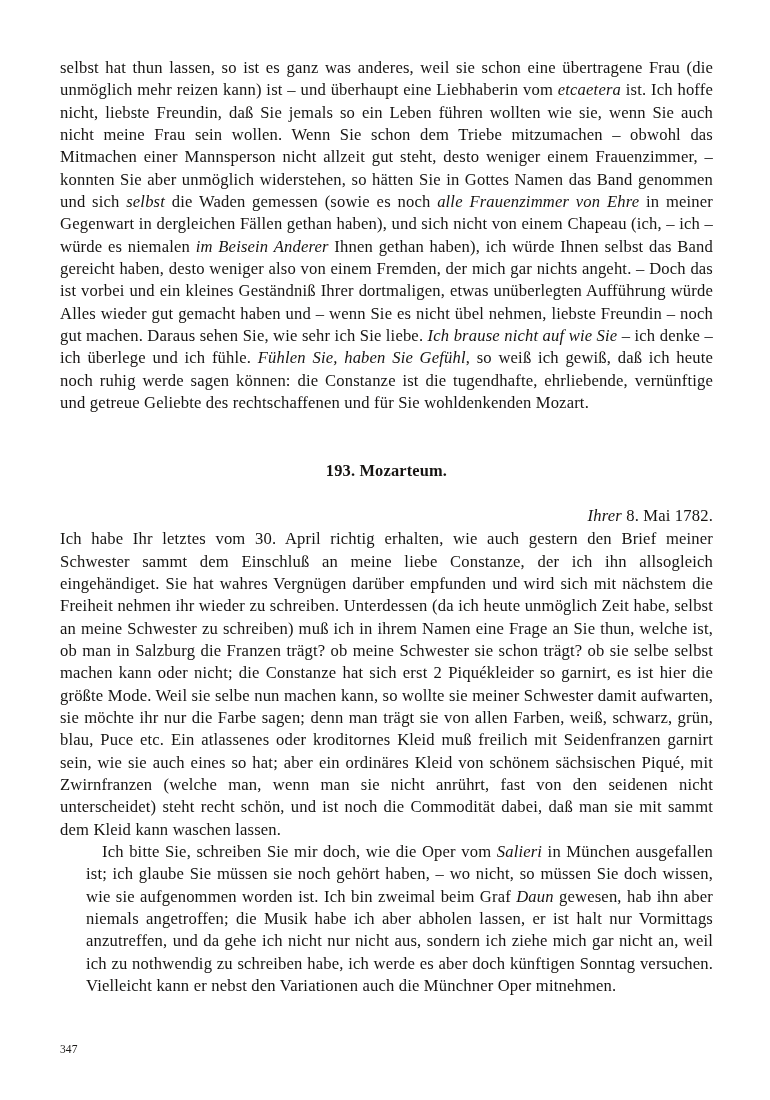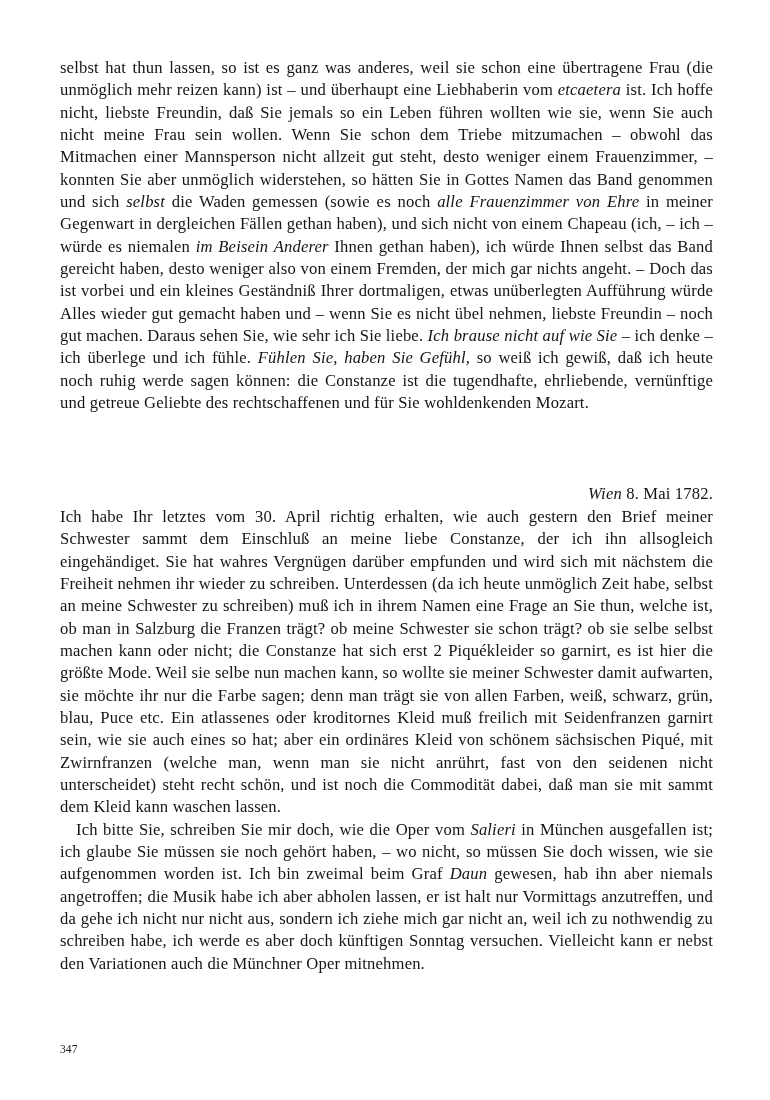--- a/index.html
+++ b/index.html
@@ -34,20 +34,21 @@
     font-size: 16.6px;
     line-height: 22.35px;
     text-align: justify;
     text-justify: inter-word;
     hyphens: none;
     letter-spacing: 0.01em;
   }
 
   p.indent {
     text-indent: 16px;
+    margin-left: 26px;
   }
 
   .last-line-natural {
     text-align-last: left;
   }
 
   em, .ital {
     font-style: italic;
   }
 
@@ -93,24 +94,25 @@
 <body>
 
 <div class="page">
 
   <div class="text-block">
 
     <p class="body-par last-line-natural"><span>selbst hat thun lassen, so ist es ganz was anderes, weil sie schon eine übertragene Frau (die unmöglich mehr reizen kann) ist – und überhaupt eine Liebhaberin vom </span><span class="ital">etcaetera</span><span> ist. Ich hoffe nicht, liebste Freundin, daß Sie jemals so ein Leben führen wollten wie sie, wenn Sie auch nicht meine Frau sein wollen. Wenn Sie schon dem Triebe mitzumachen – obwohl das Mitmachen einer Mannsperson nicht allzeit gut steht, desto weniger einem Frauenzimmer, – konnten Sie aber unmöglich widerstehen, so hätten Sie in Gottes Namen das Band genommen und sich </span><span class="ital">selbst</span><span> die Waden gemessen (sowie es noch </span><span class="ital">alle Frauenzimmer von Ehre</span><span> in meiner Gegenwart in dergleichen Fällen gethan haben), und sich nicht von einem Chapeau (ich, – ich – würde es niemalen </span><span class="ital">im Beisein Anderer</span><span> Ihnen gethan haben), ich würde Ihnen selbst das Band gereicht haben, desto weniger also von einem Fremden, der mich gar nichts angeht. – Doch das ist vorbei und ein kleines Geständniß Ihrer dortmaligen, etwas unüberlegten Aufführung würde Alles wieder gut gemacht haben und – wenn Sie es nicht übel nehmen, liebste Freundin – noch gut machen. Daraus sehen Sie, wie sehr ich Sie liebe. </span><span class="ital">Ich brause nicht auf wie Sie</span><span> – ich denke – ich überlege und ich fühle. </span><span class="ital">Fühlen Sie, haben Sie Gefühl</span><span>, so weiß ich gewiß, daß ich heute noch ruhig werde sagen können: die Constanze ist die tugendhafte, ehrliebende, vernünftige und getreue Geliebte des rechtschaffenen und für Sie wohldenkenden Mozart.</span></p>
 
     <div class="heading-gap-before"></div>
 
+    <p class="section-heading">193. Mozarteum.</p>
 
     <div class="heading-gap-after"></div>
 
-    <p class="dateline"><span class="ital">Wien</span><span> 8. Mai 1782.</span></p>
+    <p class="dateline"><span class="ital">Ihrer</span><span> 8. Mai 1782.</span></p>
 
     <div class="dateline-gap-after"></div>
 
     <p class="body-par last-line-natural"><span>Ich habe Ihr letztes vom 30. April richtig erhalten, wie auch gestern den Brief meiner Schwester sammt dem Einschluß an meine liebe Constanze, der ich ihn allsogleich eingehändiget. Sie hat wahres Vergnügen darüber empfunden und wird sich mit nächstem die Freiheit nehmen ihr wieder zu schreiben. Unterdessen (da ich heute unmöglich Zeit habe, selbst an meine Schwester zu schreiben) muß ich in ihrem Namen eine Frage an Sie thun, welche ist, ob man in Salzburg die Franzen trägt? ob meine Schwester sie schon trägt? ob sie selbe selbst machen kann oder nicht; die Constanze hat sich erst 2 Piquékleider so garnirt, es ist hier die größte Mode. Weil sie selbe nun machen kann, so wollte sie meiner Schwester damit aufwarten, sie möchte ihr nur die Farbe sagen; denn man trägt sie von allen Farben, weiß, schwarz, grün, blau, Puce etc. Ein atlassenes oder kroditornes Kleid muß freilich mit Seidenfranzen garnirt sein, wie sie auch eines so hat; aber ein ordinäres Kleid von schönem sächsischen Piqué, mit Zwirnfranzen (welche man, wenn man sie nicht anrührt, fast von den seidenen nicht unterscheidet) steht recht schön, und ist noch die Commodität dabei, daß man sie mit sammt dem Kleid kann waschen lassen.</span></p>
 
     <p class="body-par indent last-line-natural"><span>Ich bitte Sie, schreiben Sie mir doch, wie die Oper vom </span><span class="ital">Salieri</span><span> in München ausgefallen ist; ich glaube Sie müssen sie noch gehört haben, – wo nicht, so müssen Sie doch wissen, wie sie aufgenommen worden ist. Ich bin zweimal beim Graf </span><span class="ital">Daun</span><span> gewesen, hab ihn aber niemals angetroffen; die Musik habe ich aber abholen lassen, er ist halt nur Vormittags anzutreffen, und da gehe ich nicht nur nicht aus, sondern ich ziehe mich gar nicht an, weil ich zu nothwendig zu schreiben habe, ich werde es aber doch künftigen Sonntag versuchen. Vielleicht kann er nebst den Variationen auch die Münchner Oper mitnehmen.</span></p>
 
   </div>
 
   <div class="page-number">347</div>

